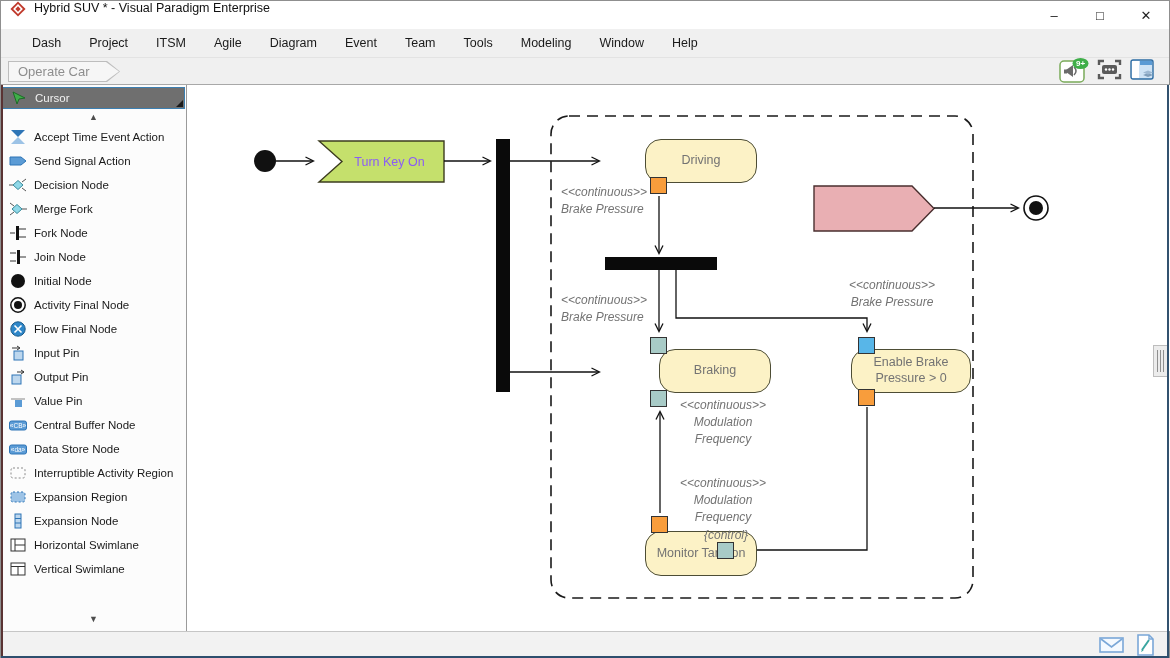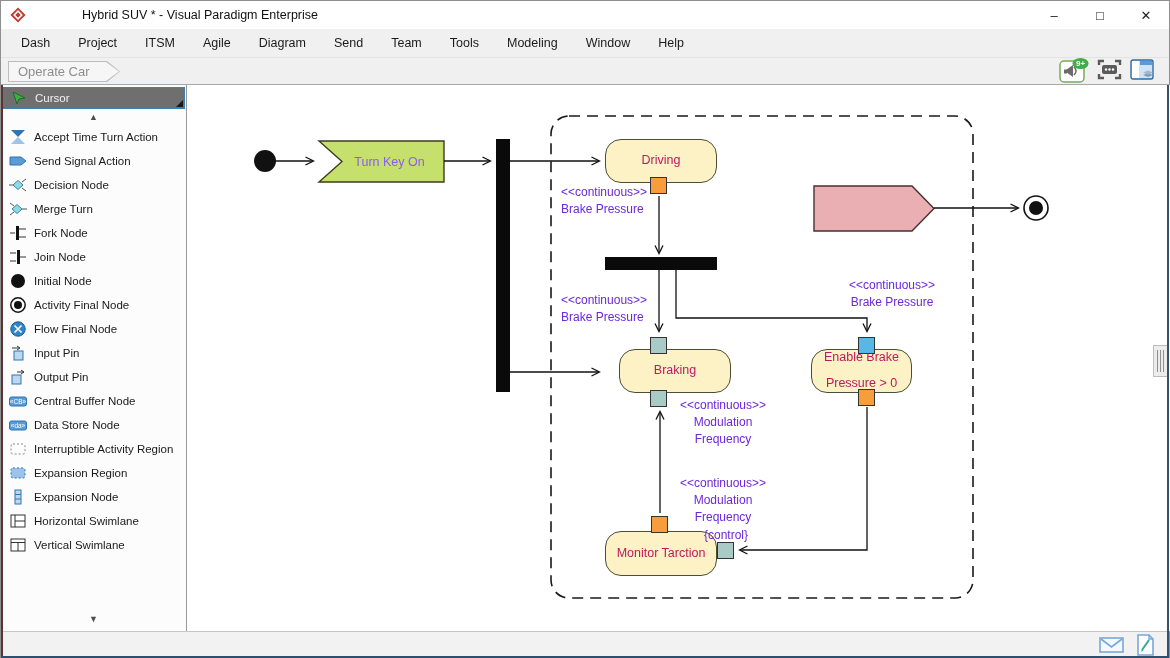--- a/index.html
+++ b/index.html
@@ -1,28 +1,28 @@
 <!DOCTYPE html>
 <html style="--node-fill: #FCF2C6; --signal-green: #C5E06C; --signal-pink: #E9AFB3; --pin-orange: #F89D3C; --pin-teal: #A8CBC7; --pin-blue: #58B6E8; --select-blue: #3C7FB1;"><head>
 <meta charset="utf-8">
 <style>
   * { margin:0; padding:0; box-sizing:border-box; }
   html,body { width:1170px; height:658px; overflow:hidden; }
   body { font-family:"Liberation Sans", sans-serif; background:#fff; color:#1a1a1a; }
   .window { position:relative; width:1170px; height:658px; border:1px solid #8f8f8f; background:#fff; }
 
   
-  .titlebar { height:28px; background:#ffffff; display:flex; align-items:center; position:relative;gap:48px; }
+  .titlebar { height:28px; background:#ffffff; display:flex; align-items:flex-start; position:relative; }
   .app-logo { margin-left:9px; width:16px; height:16px; flex:0 0 auto; }
   .title-text { margin-left:8px; font-size:12.5px; color:#111; }
   .win-controls { position:absolute; right:0; top:0; height:28px; display:flex; }
   .win-btn { width:46px; height:28px; display:flex; align-items:center; justify-content:center; font-size:13px; color:#222; cursor:default; }
 
   
-  .menubar { height:29px; background:#f0f0f0; display:flex; align-items:center; padding-left:6px; border-bottom:1px solid #e3e3e3; }
+  .menubar { height:29px; background:#f0f0f0; display:flex; align-items:center; padding-left:17px; border-bottom:1px solid #e3e3e3; }
   .menu-item { padding:0 14px; font-size:12.5px; color:#1a1a1a; line-height:29px; }
 
   
   .tabbar { height:27px; background:#f0f0f0; position:relative; border-bottom:1px solid #a8a8a8; }
   .doc-tab { position:absolute; left:7px; top:3px; width:112px; height:21px;
       clip-path:polygon(0 0, calc(100% - 13px) 0, 100% 50%, calc(100% - 13px) 100%, 0 100%);
       background:#bdbdbd; }
   .doc-tab-inner { position:absolute; inset:1px; clip-path:polygon(0 0, calc(100% - 13px) 0, 100% 50%, calc(100% - 13px) 100%, 0 100%);
       background:#f6f6f6; display:flex; align-items:center; padding-left:9px;
       font-size:13px; color:#8e8e8e; }
@@ -43,27 +43,27 @@
   .pal-item { height:24px; display:flex; align-items:center; padding-left:8px; }
   .pal-label { margin-left:7px; white-space:nowrap; }
   .pi { width:18px; height:18px; flex:0 0 18px; display:inline-block; }
   .pi svg { width:18px; height:18px; display:block; }
 
   
   .canvas { position:relative; width:984px; height:546px; background:#ffffff; overflow:hidden; }
   .overlay-svg { position:absolute; left:0; top:0; z-index:1; }
   .node { position:absolute; z-index:2; background:var(--node-fill); border:1.5px solid #4d4d35; border-radius:16px;
       display:flex; flex-direction:column; align-items:center; justify-content:center;
-      font-size:12.5px; color:#be185d; text-align:center; line-height:1.25; }
+      font-size:12.5px; color:#737373; text-align:center; line-height:1.25;margin-left:40px; }
   .shape-label { position:absolute; z-index:3; display:flex; align-items:center; justify-content:center; font-size:12.5px; color:#8b5cf6; }
   .pin { position:absolute; z-index:4; width:17px; height:17px; border:1.5px solid #333; }
   .pin.orange { background:var(--pin-orange); }
   .pin.teal   { background:var(--pin-teal); }
   .pin.blue   { background:var(--pin-blue); }
-  .dlabel { position:absolute; z-index:3; font-size:12px; color:#6d28d9; white-space:nowrap; }
+  .dlabel { position:absolute; z-index:3; font-size:12px; color:#737373; white-space:nowrap;font-style:italic; }
   .dlabel.center { text-align:center; white-space:normal; }
   .grip { position:absolute; z-index:5; right:3px; top:260px; width:15px; height:32px; background:#ececec; border:1px solid #bdbdbd;
       display:flex; align-items:center; justify-content:center; gap:2px; }
   .grip i { display:block; width:1px; height:22px; background:#8f8f8f; }
 
   
   .statusbar { height:25px; background:#f2f2f2; border-top:1px solid #c6c6c6; position:relative; }
   .status-icons { position:absolute; right:14px; top:2px; display:flex; gap:12px; align-items:center; }
 
   .bottomstrip { height:3px; background:#2e4f6e; }
@@ -88,21 +88,21 @@
       <div class="win-btn">✕</div>
     </div>
   </div>
 
   <div class="menubar">
     <span class="menu-item">Dash</span>
     <span class="menu-item">Project</span>
     <span class="menu-item">ITSM</span>
     <span class="menu-item">Agile</span>
     <span class="menu-item">Diagram</span>
-    <span class="menu-item">Send</span>
+    <span class="menu-item">Event</span>
     <span class="menu-item">Team</span>
     <span class="menu-item">Tools</span>
     <span class="menu-item">Modeling</span>
     <span class="menu-item">Window</span>
     <span class="menu-item">Help</span>
   </div>
 
   <div class="tabbar">
     <div class="doc-tab">
       <div class="doc-tab-inner">
@@ -154,21 +154,21 @@
       </div>
       <div class="pal-scroll">▲</div>
 
       <div class="pal-item">
         <span class="pi">
             <svg viewBox="0 0 18 18">
               <polygon points="2,2 16,2 9,9" fill="#2e75b6"></polygon>
               <polygon points="2,16 16,16 9,9" fill="#9dc3e6"></polygon>
             </svg>
           </span>
-        <span class="pal-label">Accept Time Turn Action</span>
+        <span class="pal-label">Accept Time Event Action</span>
       </div>
       <div class="pal-item">
         <span class="pi">
             <svg viewBox="0 0 18 18">
               <polygon points="1,5 12,5 17,9 12,13 1,13" fill="#5b9bd5" stroke="#2e75b6"></polygon>
             </svg>
           </span>
         <span class="pal-label">Send Signal Action</span>
       </div>
       <div class="pal-item">
@@ -180,21 +180,21 @@
           </span>
         <span class="pal-label">Decision Node</span>
       </div>
       <div class="pal-item">
         <span class="pi">
             <svg viewBox="0 0 18 18">
               <path d="M1,3 l4,3 M1,15 l4,-3 M13,9 h5" stroke="#555" fill="none"></path>
               <polygon points="3,9 8,4.5 13,9 8,13.5" fill="#8fd8e8" stroke="#3a8a9a"></polygon>
             </svg>
           </span>
-        <span class="pal-label">Merge Turn</span>
+        <span class="pal-label">Merge Fork</span>
       </div>
       <div class="pal-item">
         <span class="pi">
             <svg viewBox="0 0 18 18">
               <path d="M1,9 h5 M10,5 h7 M10,13 h7" stroke="#333" fill="none"></path>
               <rect x="7" y="2" width="3" height="14" fill="#111"></rect>
             </svg>
           </span>
         <span class="pal-label">Fork Node</span>
       </div>
@@ -243,20 +243,29 @@
         <span class="pal-label">Input Pin</span>
       </div>
       <div class="pal-item">
         <span class="pi">
             <svg viewBox="0 0 18 18">
               <rect x="3" y="7" width="9" height="9" fill="#bdd7ee" stroke="#2e75b6"></rect>
               <path d="M8,4 h7 M12,2 l3,2 -3,2" fill="none" stroke="#333"></path>
             </svg>
           </span>
         <span class="pal-label">Output Pin</span>
+      </div>
+      <div class="pal-item">
+        <span class="pi">
+            <svg viewBox="0 0 18 18">
+              <path d="M2,7 h14" stroke="#888"></path>
+              <rect x="6" y="8" width="7" height="7" fill="#5b9bd5"></rect>
+            </svg>
+          </span>
+        <span class="pal-label">Value Pin</span>
       </div>
       <div class="pal-item">
         <span class="pi">
             <svg viewBox="0 0 18 18">
               <rect x="0.5" y="5" width="17" height="9" rx="2" fill="#5b9bd5" stroke="#2e75b6"></rect>
               <text x="9" y="12" text-anchor="middle" font-size="6.5" fill="#fff">«CB»</text>
             </svg>
           </span>
         <span class="pal-label">Central Buffer Node</span>
       </div>
@@ -350,21 +359,21 @@
         <circle cx="849" cy="123" r="12" fill="#ffffff" stroke="#111" stroke-width="1.6"></circle>
         <circle cx="849" cy="123" r="7" fill="#111"></circle>
       </svg>
 
       <div class="node" style="left:418px; top:54px; width:112px; height:44px;">
         <span>Driving</span>
       </div>
       <div class="node" style="left:432px; top:264px; width:112px; height:44px;">
         <span>Braking</span>
       </div>
-      <div class="node" style="left:624px; top:264px; width:101px; height:44px;justify-content:space-between;">
+      <div class="node" style="left:624px; top:264px; width:120px; height:44px;">
         <span>Enable Brake</span>
         <span>Pressure &gt; 0</span>
       </div>
       <div class="node" style="left:418px; top:446px; width:112px; height:45px;">
         <span>Monitor Tarction</span>
       </div>
 
       <div class="shape-label" style="left:148px; top:56px; width:109px; height:41px;">
         <span>Turn Key On</span>
       </div>

